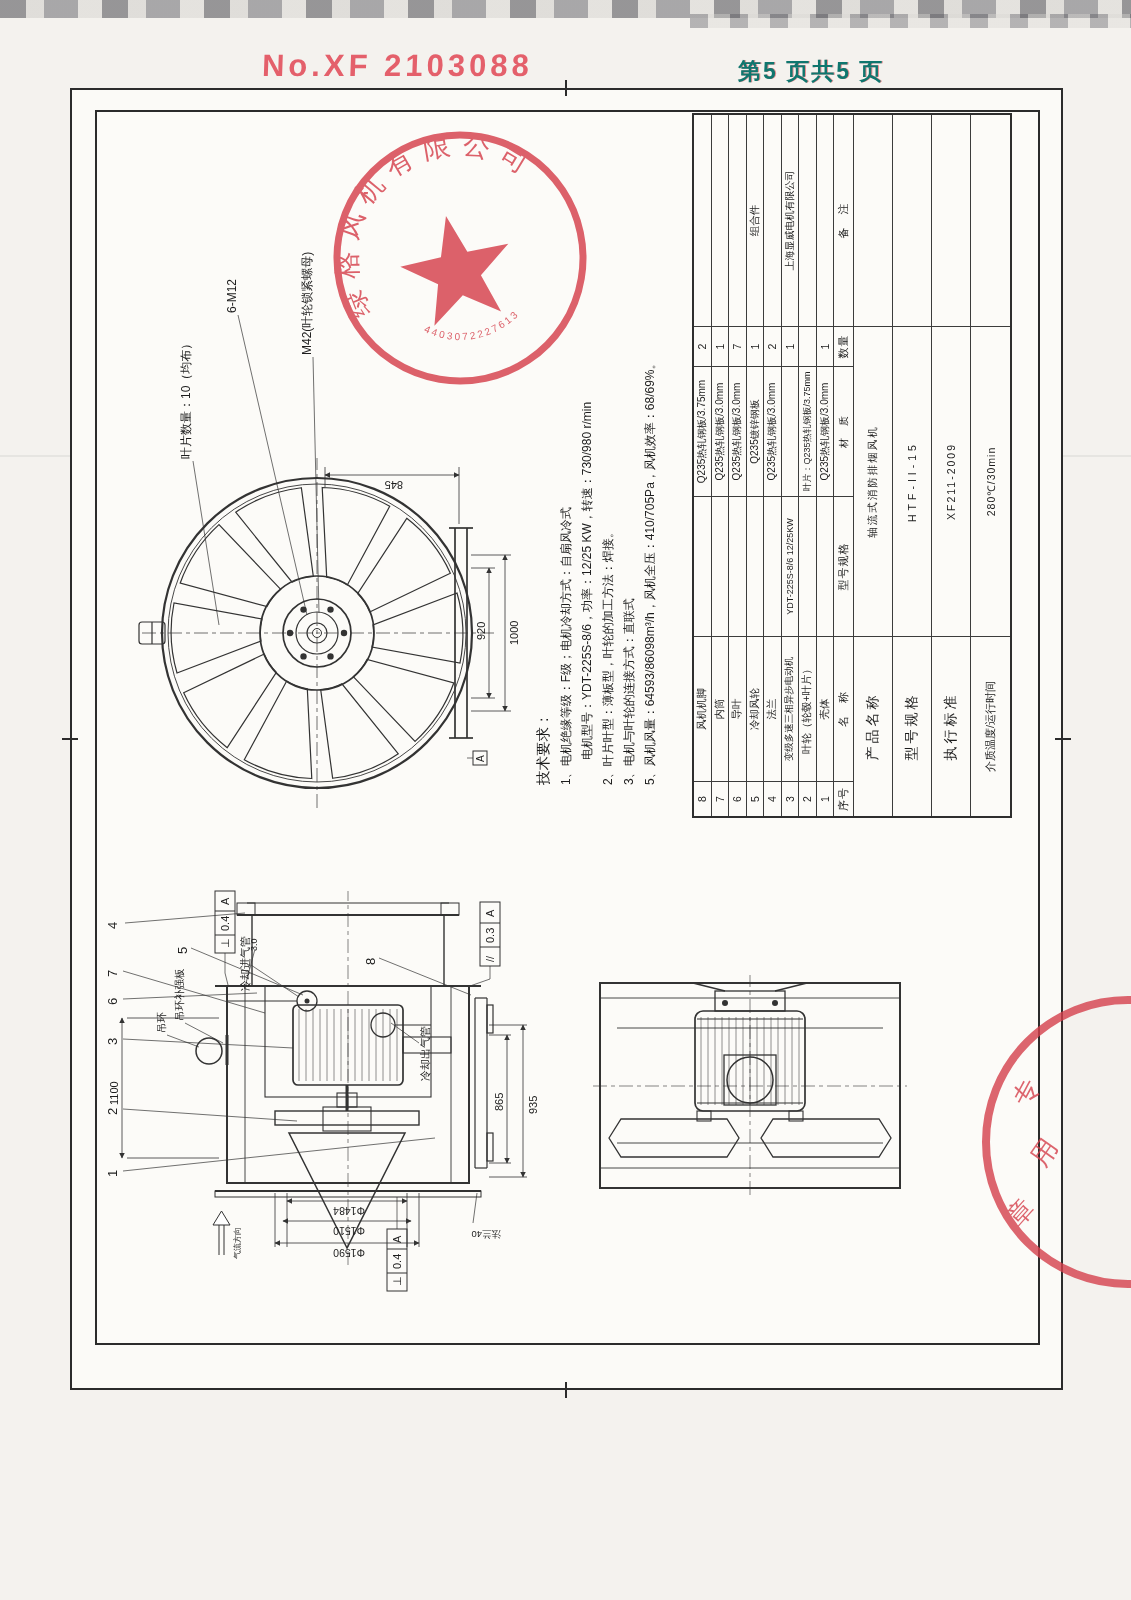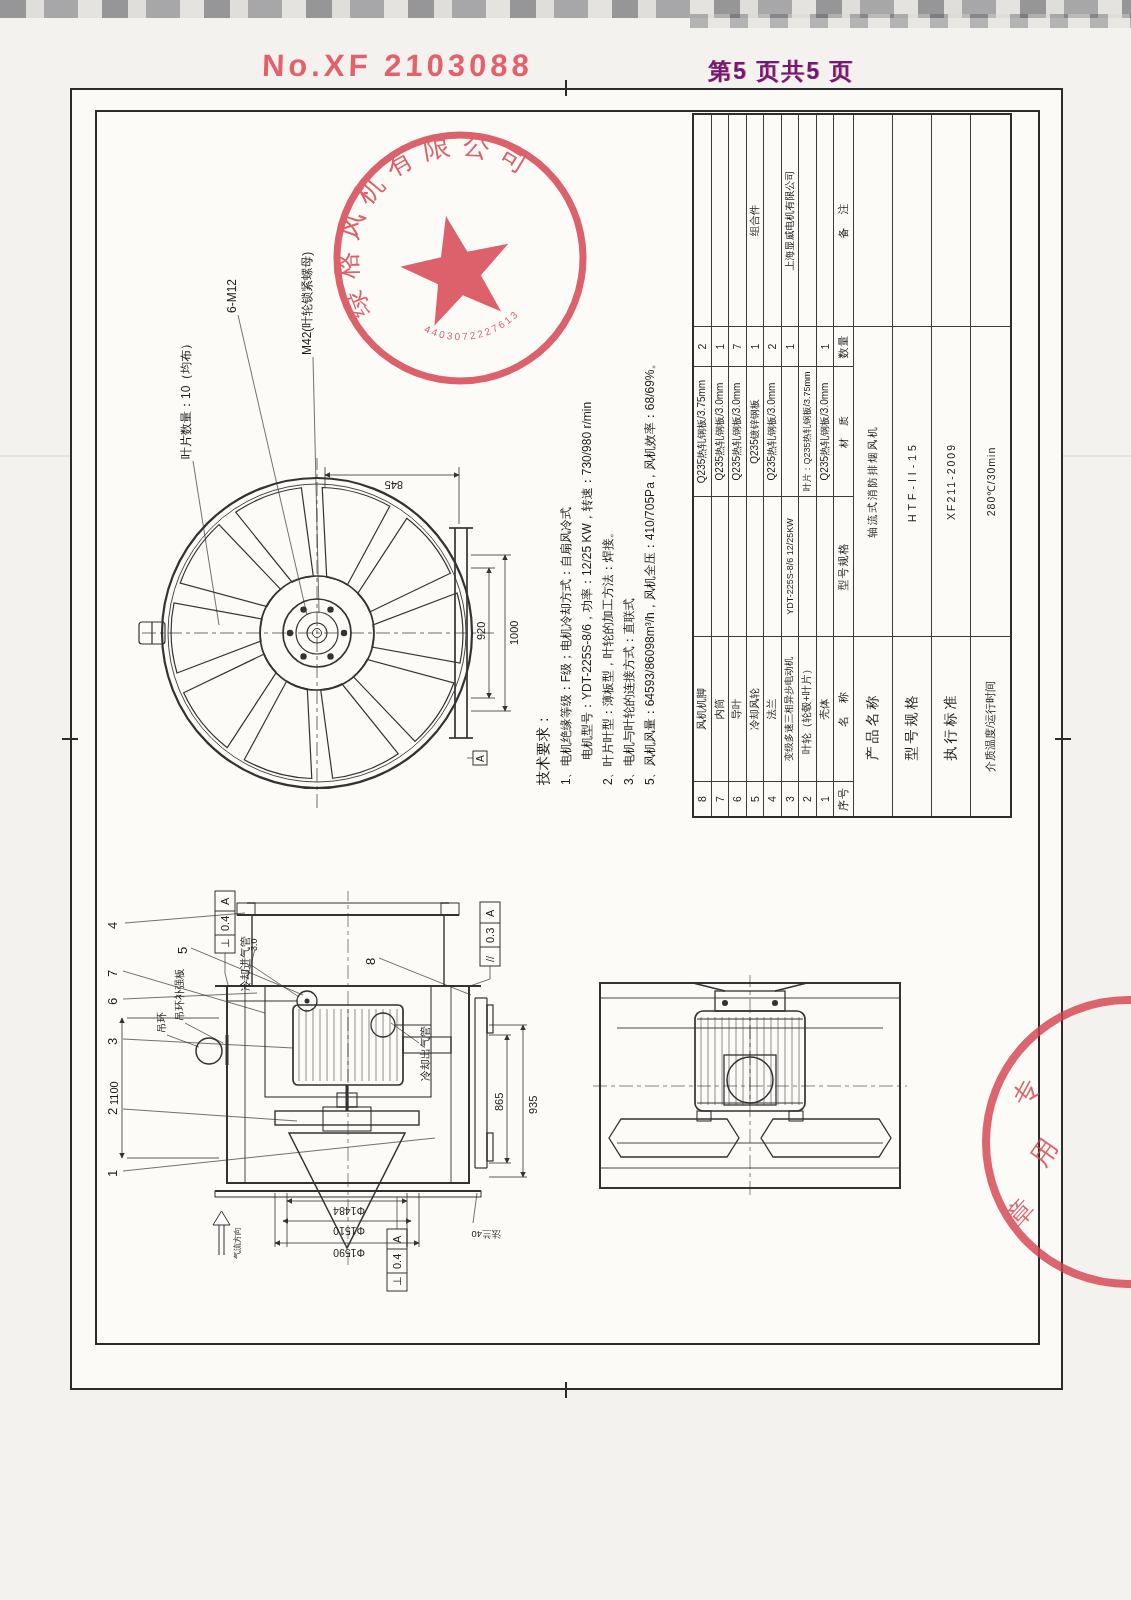--- a/index.html
+++ b/index.html
@@ -5,22 +5,22 @@
   html,body{margin:0;padding:0;background:#dedcd8;}
   #page{position:relative;width:1131px;height:1600px;background:#f4f2ee;overflow:hidden;
         font-family:"Liberation Sans",sans-serif;color:#222;}
   .scanband{position:absolute;left:0;top:0;width:1131px;height:18px;opacity:.55;
     background:repeating-linear-gradient(90deg,#4a4a50 0 26px,#cfcdc9 26px 44px,#6a6a70 44px 78px,#d8d6d2 78px 102px);}
   .scanband2{position:absolute;left:690px;top:14px;width:441px;height:14px;opacity:.4;
     background:repeating-linear-gradient(90deg,#55555c 0 18px,#d8d6d2 18px 40px);}
   .crease{position:absolute;left:0;top:455px;width:1131px;height:2px;background:rgba(80,80,80,.08);}
   .hdr-no{position:absolute;left:262px;top:48px;font-size:31px;font-weight:bold;letter-spacing:4px;
     color:#e4606b;transform:skewX(-2deg);}
-  .hdr-page{position:absolute;left:708px;top:56px;font-size:23px;font-weight:bold;letter-spacing:2px;
-    color:#701a75;text-shadow:1px 0 0 rgba(221,74,82,.6);}
+  .hdr-page{position:absolute;left:738px;top:56px;font-size:23px;font-weight:bold;letter-spacing:2px;
+    color:#0f766e;text-shadow:1px 0 0 rgba(221,74,82,.6);}
   .outer-border{position:absolute;left:70px;top:88px;width:993px;height:1302px;
     border:2.5px solid #2b2b2b;box-sizing:border-box;background:#fbfaf7;}
   .tick{position:absolute;background:#2b2b2b;}
   
   #sheet-wrap{position:absolute;left:95px;top:110px;width:945px;height:1235px;}
   #sheet{position:absolute;left:0;top:0;width:1235px;height:945px;
     transform:translateY(1235px) rotate(-90deg);transform-origin:0 0;
     border:2.5px solid #2b2b2b;box-sizing:border-box;background:#fcfbf8;}
   #lineart{position:absolute;left:0;top:0;}
   

